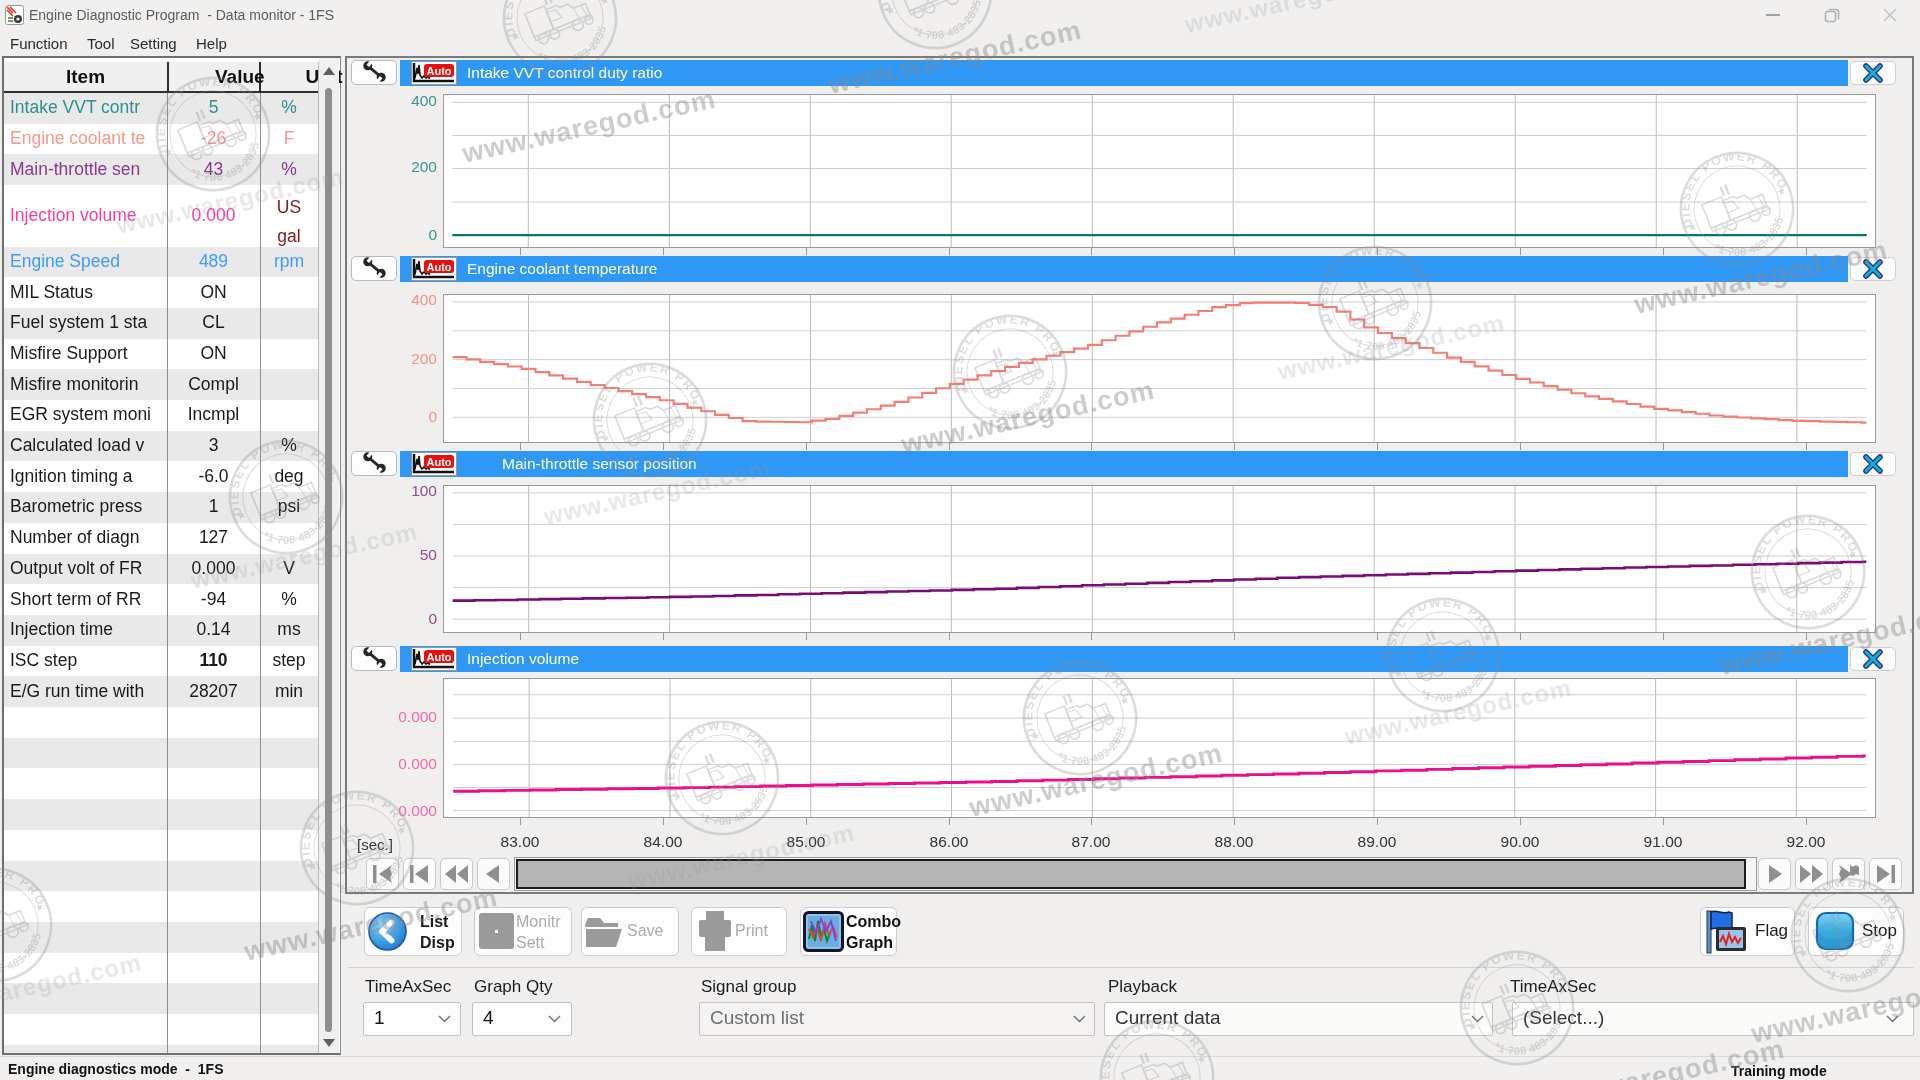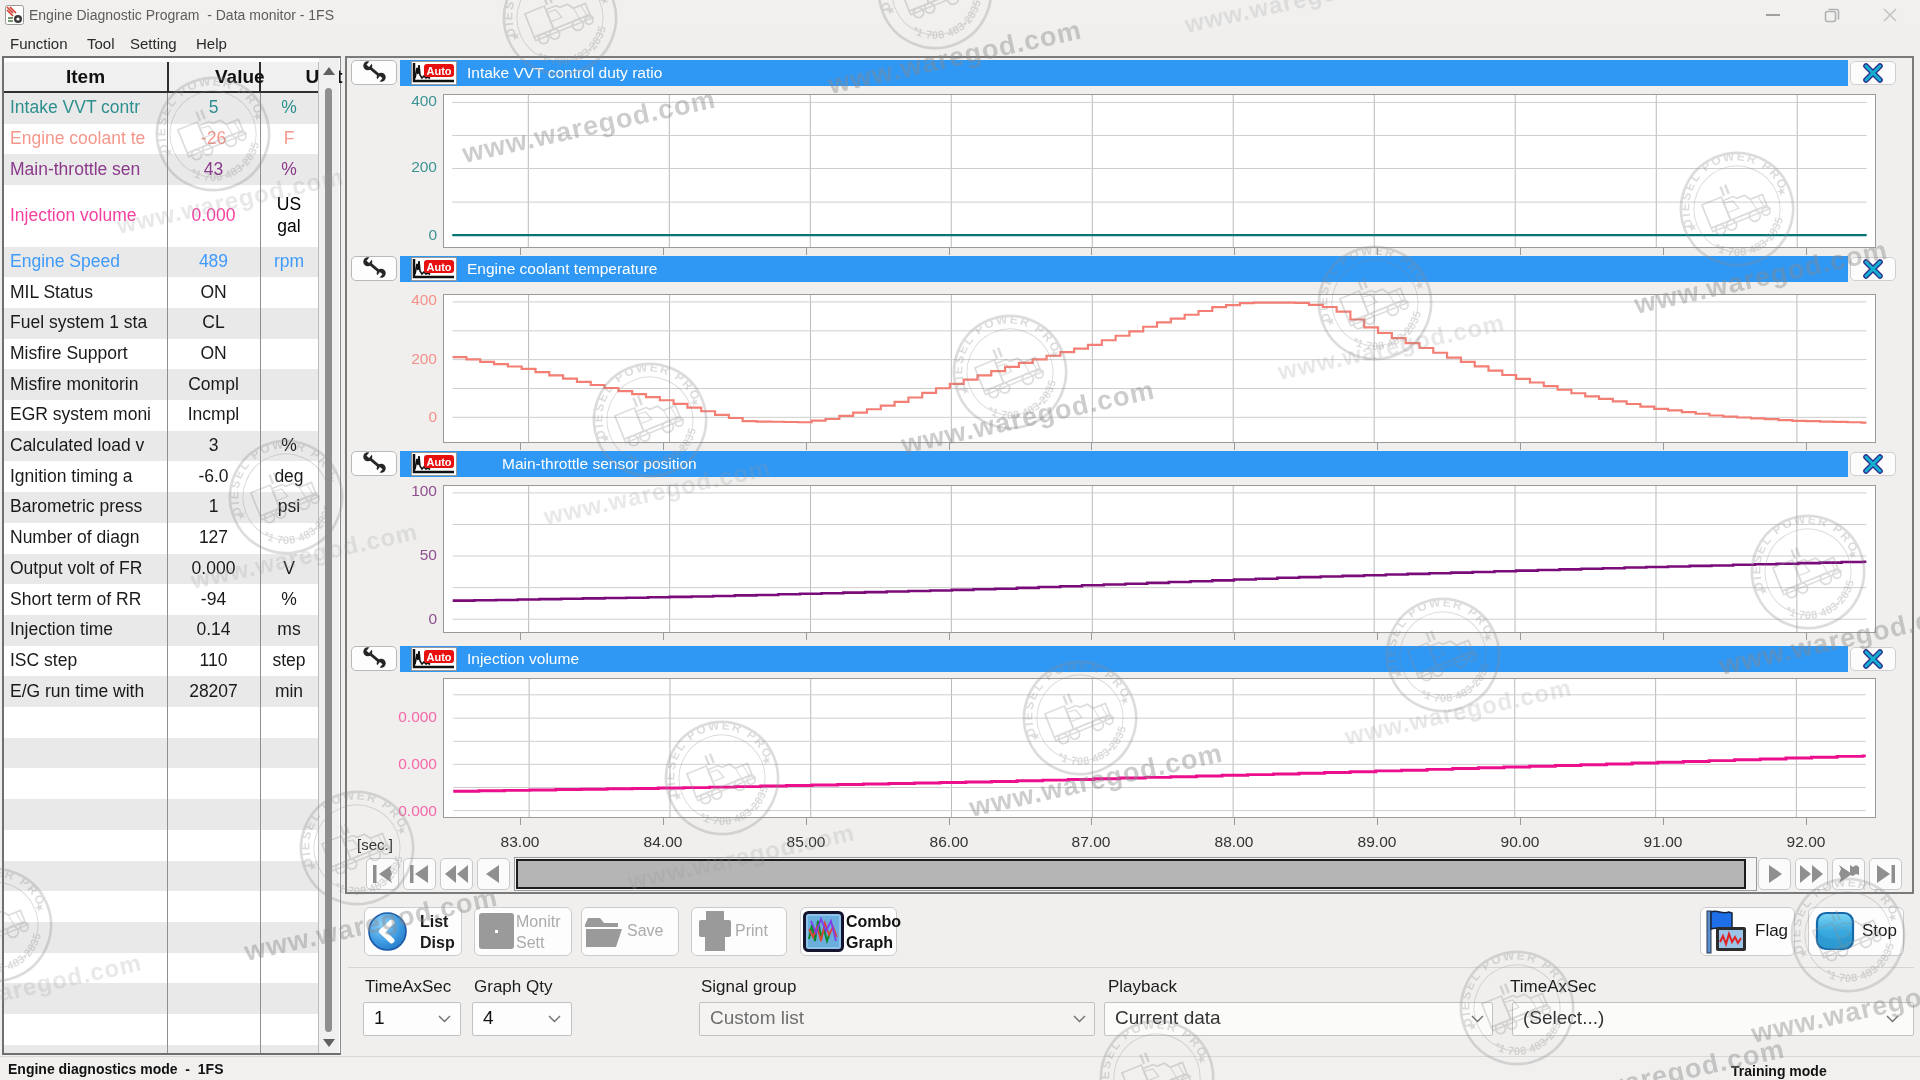--- a/index.html
+++ b/index.html
@@ -58,21 +58,21 @@
 <div class="lbl" style="left:168px;top:97.3px;width:91px;text-align:center;font-size:17.5px;color:#2e8f8f;">5</div>
 <div class="lbl" style="left:261px;top:97.3px;width:56px;text-align:center;font-size:17.5px;color:#2e8f8f;">%</div>
 <div class="lbl" style="left:10px;top:128.1px;font-size:17.5px;color:#f6978c;">Engine coolant te</div>
 <div class="lbl" style="left:168px;top:128.1px;width:91px;text-align:center;font-size:17.5px;color:#f6978c;">-26</div>
 <div class="lbl" style="left:261px;top:128.1px;width:56px;text-align:center;font-size:17.5px;color:#f6978c;">F</div>
 <div class="lbl" style="left:10px;top:158.8px;font-size:17.5px;color:#8b3a8b;">Main-throttle sen</div>
 <div class="lbl" style="left:168px;top:158.8px;width:91px;text-align:center;font-size:17.5px;color:#8b3a8b;">43</div>
 <div class="lbl" style="left:261px;top:158.8px;width:56px;text-align:center;font-size:17.5px;color:#8b3a8b;">%</div>
 <div class="lbl" style="left:10px;top:204.8px;font-size:17.5px;color:#f540a1;">Injection volume</div>
 <div class="lbl" style="left:168px;top:204.8px;width:91px;text-align:center;font-size:17.5px;color:#f540a1;">0.000</div>
-<div class="lbl" style="left:261px;top:193.1px;width:56px;text-align:center;font-size:17.5px;line-height:22px;color:#000000;">US<br>gal</div>
+<div class="lbl" style="left:261px;top:193.1px;width:56px;text-align:center;font-size:17.5px;line-height:29px;color:#7f1d1d;">US<br>gal</div>
 <div class="lbl" style="left:10px;top:250.8px;font-size:17.5px;color:#3e9bfb;">Engine Speed</div>
 <div class="lbl" style="left:168px;top:250.8px;width:91px;text-align:center;font-size:17.5px;color:#3e9bfb;">489</div>
 <div class="lbl" style="left:261px;top:250.8px;width:56px;text-align:center;font-size:17.5px;color:#3e9bfb;">rpm</div>
 <div class="lbl" style="left:10px;top:281.6px;font-size:17.5px;color:#1a1a1a;">MIL Status</div>
 <div class="lbl" style="left:168px;top:281.6px;width:91px;text-align:center;font-size:17.5px;color:#1a1a1a;">ON</div>
 <div class="lbl" style="left:10px;top:312.2px;font-size:17.5px;color:#1a1a1a;">Fuel system 1 sta</div>
 <div class="lbl" style="left:168px;top:312.2px;width:91px;text-align:center;font-size:17.5px;color:#1a1a1a;">CL</div>
 <div class="lbl" style="left:10px;top:342.9px;font-size:17.5px;color:#1a1a1a;">Misfire Support</div>
 <div class="lbl" style="left:168px;top:342.9px;width:91px;text-align:center;font-size:17.5px;color:#1a1a1a;">ON</div>
 <div class="lbl" style="left:10px;top:373.6px;font-size:17.5px;color:#1a1a1a;">Misfire monitorin</div>
@@ -93,21 +93,21 @@
 <div class="lbl" style="left:10px;top:557.9px;font-size:17.5px;color:#1a1a1a;">Output volt of FR</div>
 <div class="lbl" style="left:168px;top:557.9px;width:91px;text-align:center;font-size:17.5px;color:#1a1a1a;">0.000</div>
 <div class="lbl" style="left:261px;top:557.9px;width:56px;text-align:center;font-size:17.5px;color:#1a1a1a;">V</div>
 <div class="lbl" style="left:10px;top:588.6px;font-size:17.5px;color:#1a1a1a;">Short term of RR</div>
 <div class="lbl" style="left:168px;top:588.6px;width:91px;text-align:center;font-size:17.5px;color:#1a1a1a;">-94</div>
 <div class="lbl" style="left:261px;top:588.6px;width:56px;text-align:center;font-size:17.5px;color:#1a1a1a;">%</div>
 <div class="lbl" style="left:10px;top:619.3px;font-size:17.5px;color:#1a1a1a;">Injection time</div>
 <div class="lbl" style="left:168px;top:619.3px;width:91px;text-align:center;font-size:17.5px;color:#1a1a1a;">0.14</div>
 <div class="lbl" style="left:261px;top:619.3px;width:56px;text-align:center;font-size:17.5px;color:#1a1a1a;">ms</div>
 <div class="lbl" style="left:10px;top:650.0px;font-size:17.5px;color:#1a1a1a;">ISC step</div>
-<div class="lbl" style="left:168px;top:650.0px;width:91px;text-align:center;font-size:17.5px;color:#1a1a1a;">110</div>
+<div class="lbl" style="left:168px;top:650.0px;width:91px;text-align:center;font-size:17.5px;color:#1a1a1a;font-weight:bold;">110</div>
 <div class="lbl" style="left:261px;top:650.0px;width:56px;text-align:center;font-size:17.5px;color:#1a1a1a;">step</div>
 <div class="lbl" style="left:10px;top:680.7px;font-size:17.5px;color:#1a1a1a;">E/G run time with</div>
 <div class="lbl" style="left:168px;top:680.7px;width:91px;text-align:center;font-size:17.5px;color:#1a1a1a;">28207</div>
 <div class="lbl" style="left:261px;top:680.7px;width:56px;text-align:center;font-size:17.5px;color:#1a1a1a;">min</div>
 <div class="abs" style="left:319px;top:58px;width:20px;height:995px;background:#f0f0f0;"></div>
 <svg class="abs" style="left:322px;top:66px" width="14" height="10" viewBox="0 0 14 10">
     <path d="M7 1 L13 9 L1 9 Z" fill="#606060"></path>
   </svg>
 <svg class="abs" style="left:322px;top:1038px" width="14" height="10" viewBox="0 0 14 10">
     <path d="M7 9 L13 1 L1 1 Z" fill="#606060"></path>

